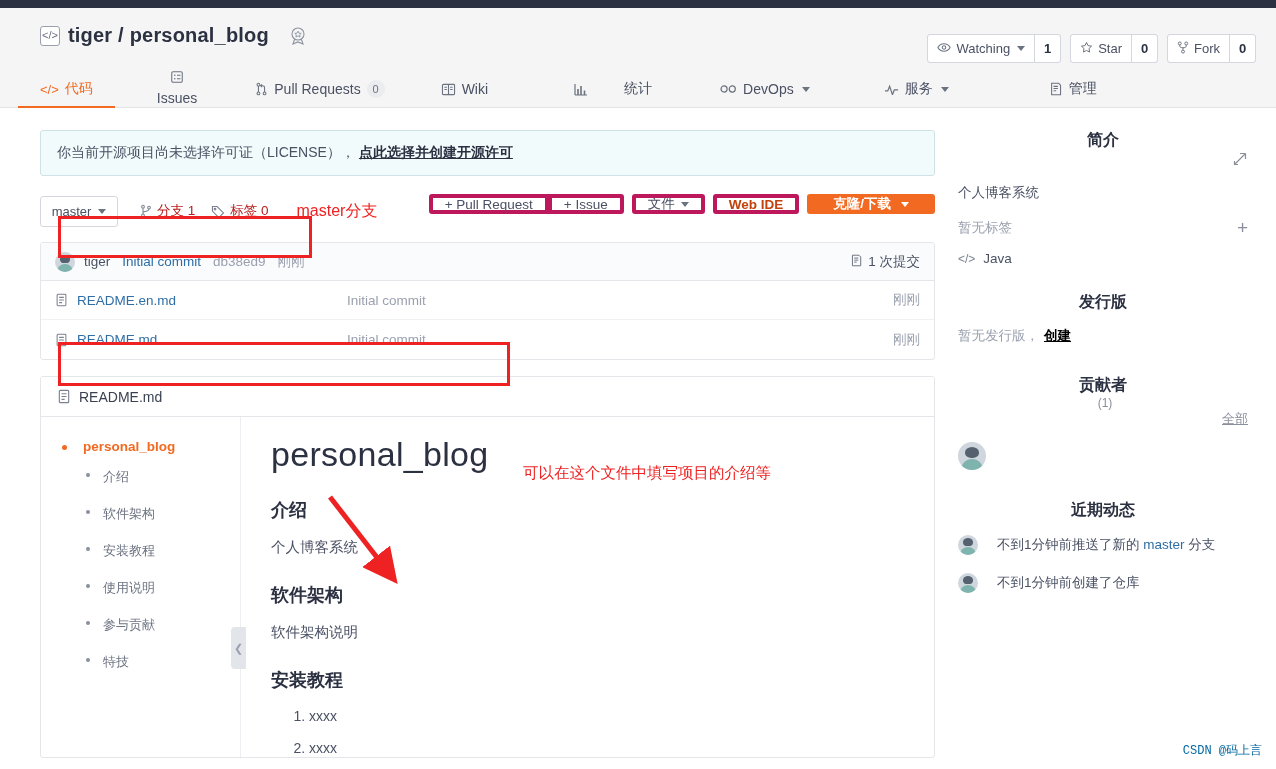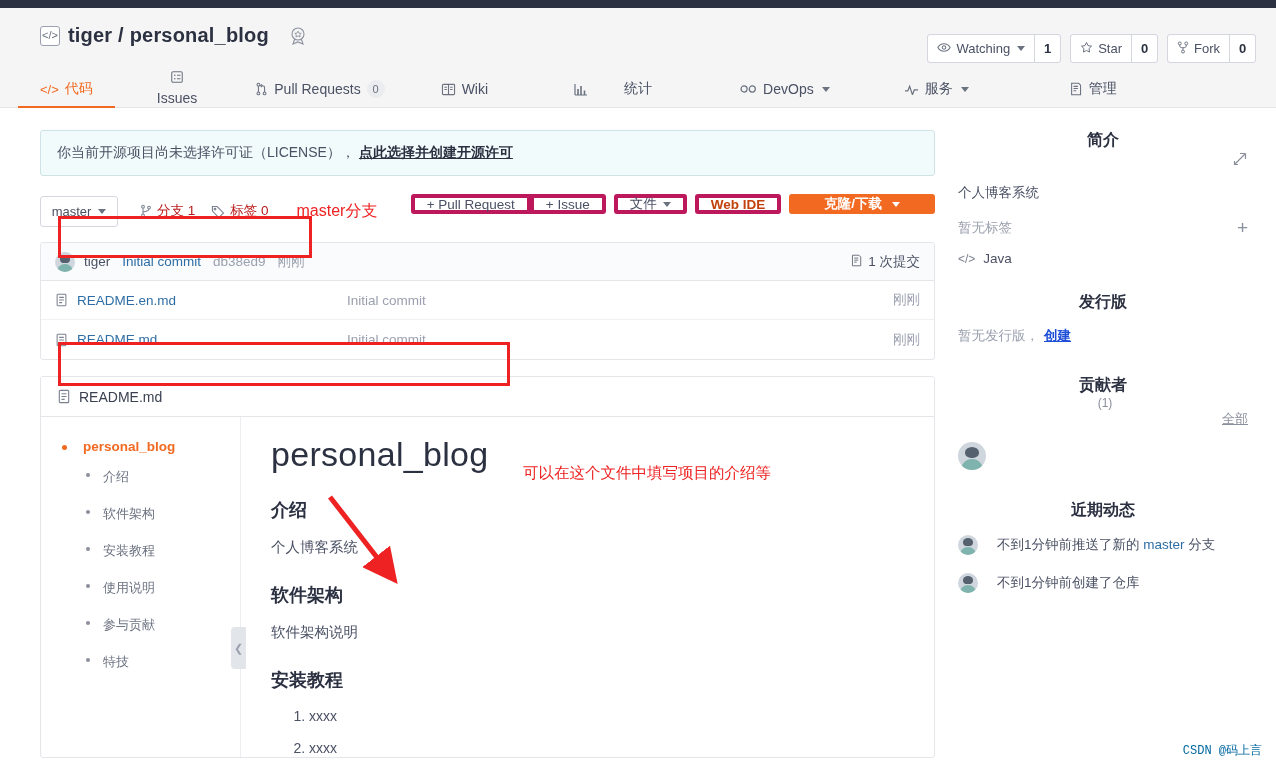--- a/index.html
+++ b/index.html
@@ -199,21 +199,21 @@
   .tb-btn + .tb-btn { margin-left: -1px; }
   .tb-btn.sep { margin-left: 8px; }
   .tb-btn.bold { font-weight: bold; color: #c2410c; }
   .tb-btn.primary {
     margin-left: 8px;
     background: #f26a21;
     border-color: #f26a21;
     color: #fff;
     font-weight: bold;
     border-radius: 3px;
-    padding: 0 31px;
+    padding: 0 22px;
   }
   .tb-btn.primary .caret { border-top-color: #fff; margin-left: 6px; }
   .tb-btn.r-left { border-radius: 3px 0 0 3px; }
   .tb-btn.r-right { border-radius: 0 3px 3px 0; }
   .tb-btn.r-all { border-radius: 3px; }
   
   .file-table {
     margin-top: 14px;
     border: 1px solid #e4e6ea;
     border-radius: 3px;
@@ -387,21 +387,21 @@
     display: flex; align-items: center;
     margin: 0 0 14px 0;
   }
   .side-muted .right-act { margin-left: auto; font-size: 19px; color:#8a8f9c; line-height:1;}
   .lang-row {
     display: flex; align-items: center; gap: 8px;
     font-size: 13.5px; color: #4a5164;
     margin-bottom: 26px;
   }
   .lang-row .licon { color: #7b8190; font-size: 12px; }
-  .link-inline { color: #1d4ed8; }
+  .link-inline { color: #000000; }
   .contrib-avatars { display: flex; gap: 8px; margin: 6px 0 30px 0; }
   .avatar.big { width: 28px; height: 28px; }
   .avatar.big::before { left:7px; top:5px; width:14px; height:11px;}
   .avatar.big::after { left:3px; width:22px; height:11px; border-radius:11px 11px 0 0;}
   .act-row {
     display: flex; align-items: center; gap: 10px;
     font-size: 13.5px; color: #4a5164;
     margin-bottom: 18px;
   }
   .act-row .txt .hl { color: #2f6ea5; }
@@ -541,21 +541,21 @@
       <div class="nav-item" style="margin-right:86px;">
         <span class="nicon">
           <svg width="15" height="13" viewBox="0 0 16 14" fill="none" stroke="#6b7280" stroke-width="1.2">
             <rect x="1.5" y="1.5" width="13" height="11" rx="1"></rect>
             <path d="M8 1.5v11M3.6 4.6h2.6M3.6 7h2.6M9.8 4.6h2.6M9.8 7h2.6"></path>
           </svg>
         </span>
         <span>Wiki</span>
       </div>
 
-      <div class="nav-item" style="margin-right:88px;gap:36px;">
+      <div class="nav-item" style="margin-right:68px;gap:36px;">
         <span class="nicon">
           <svg width="14" height="13" viewBox="0 0 14 13" fill="none" stroke="#6b7280" stroke-width="1.2">
             <path d="M1 12V1M1 12h12"></path>
             <path d="M4 12V6M7 12V3M10.5 12V7.5" stroke-width="1.6"></path>
           </svg>
         </span>
         <span>统计</span>
       </div>
 
       <div class="nav-item" style="margin-right:74px;">

